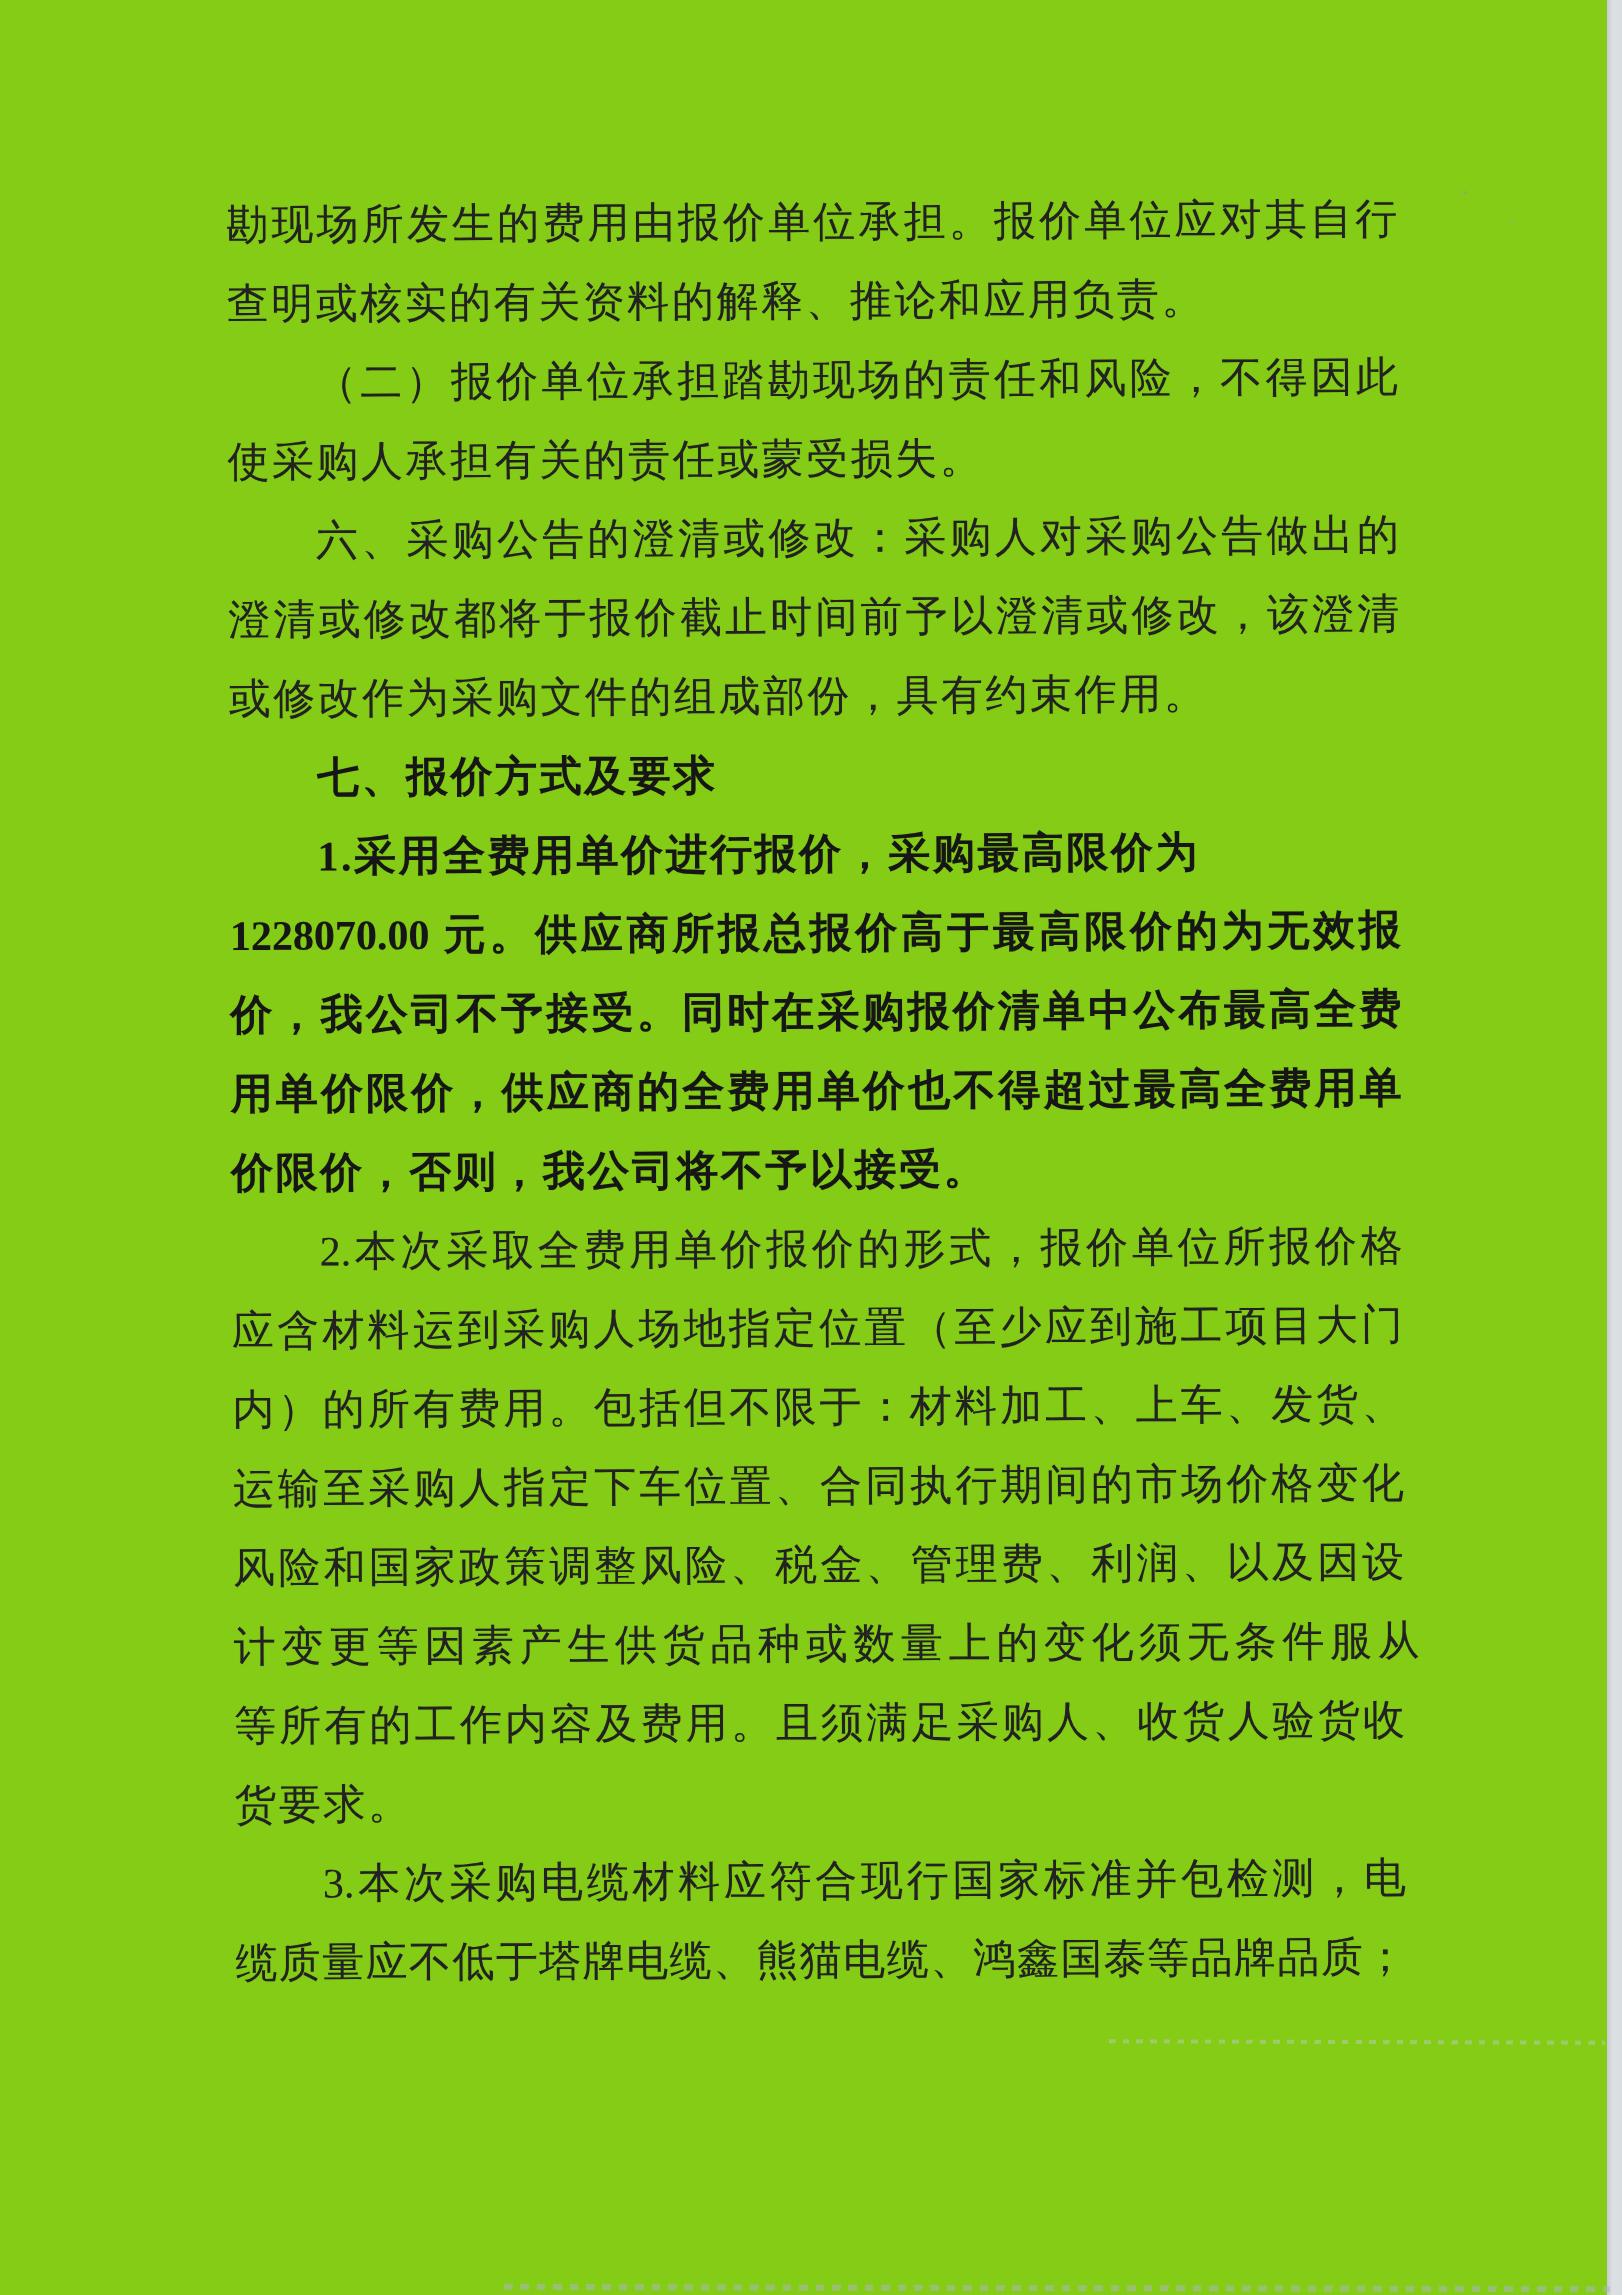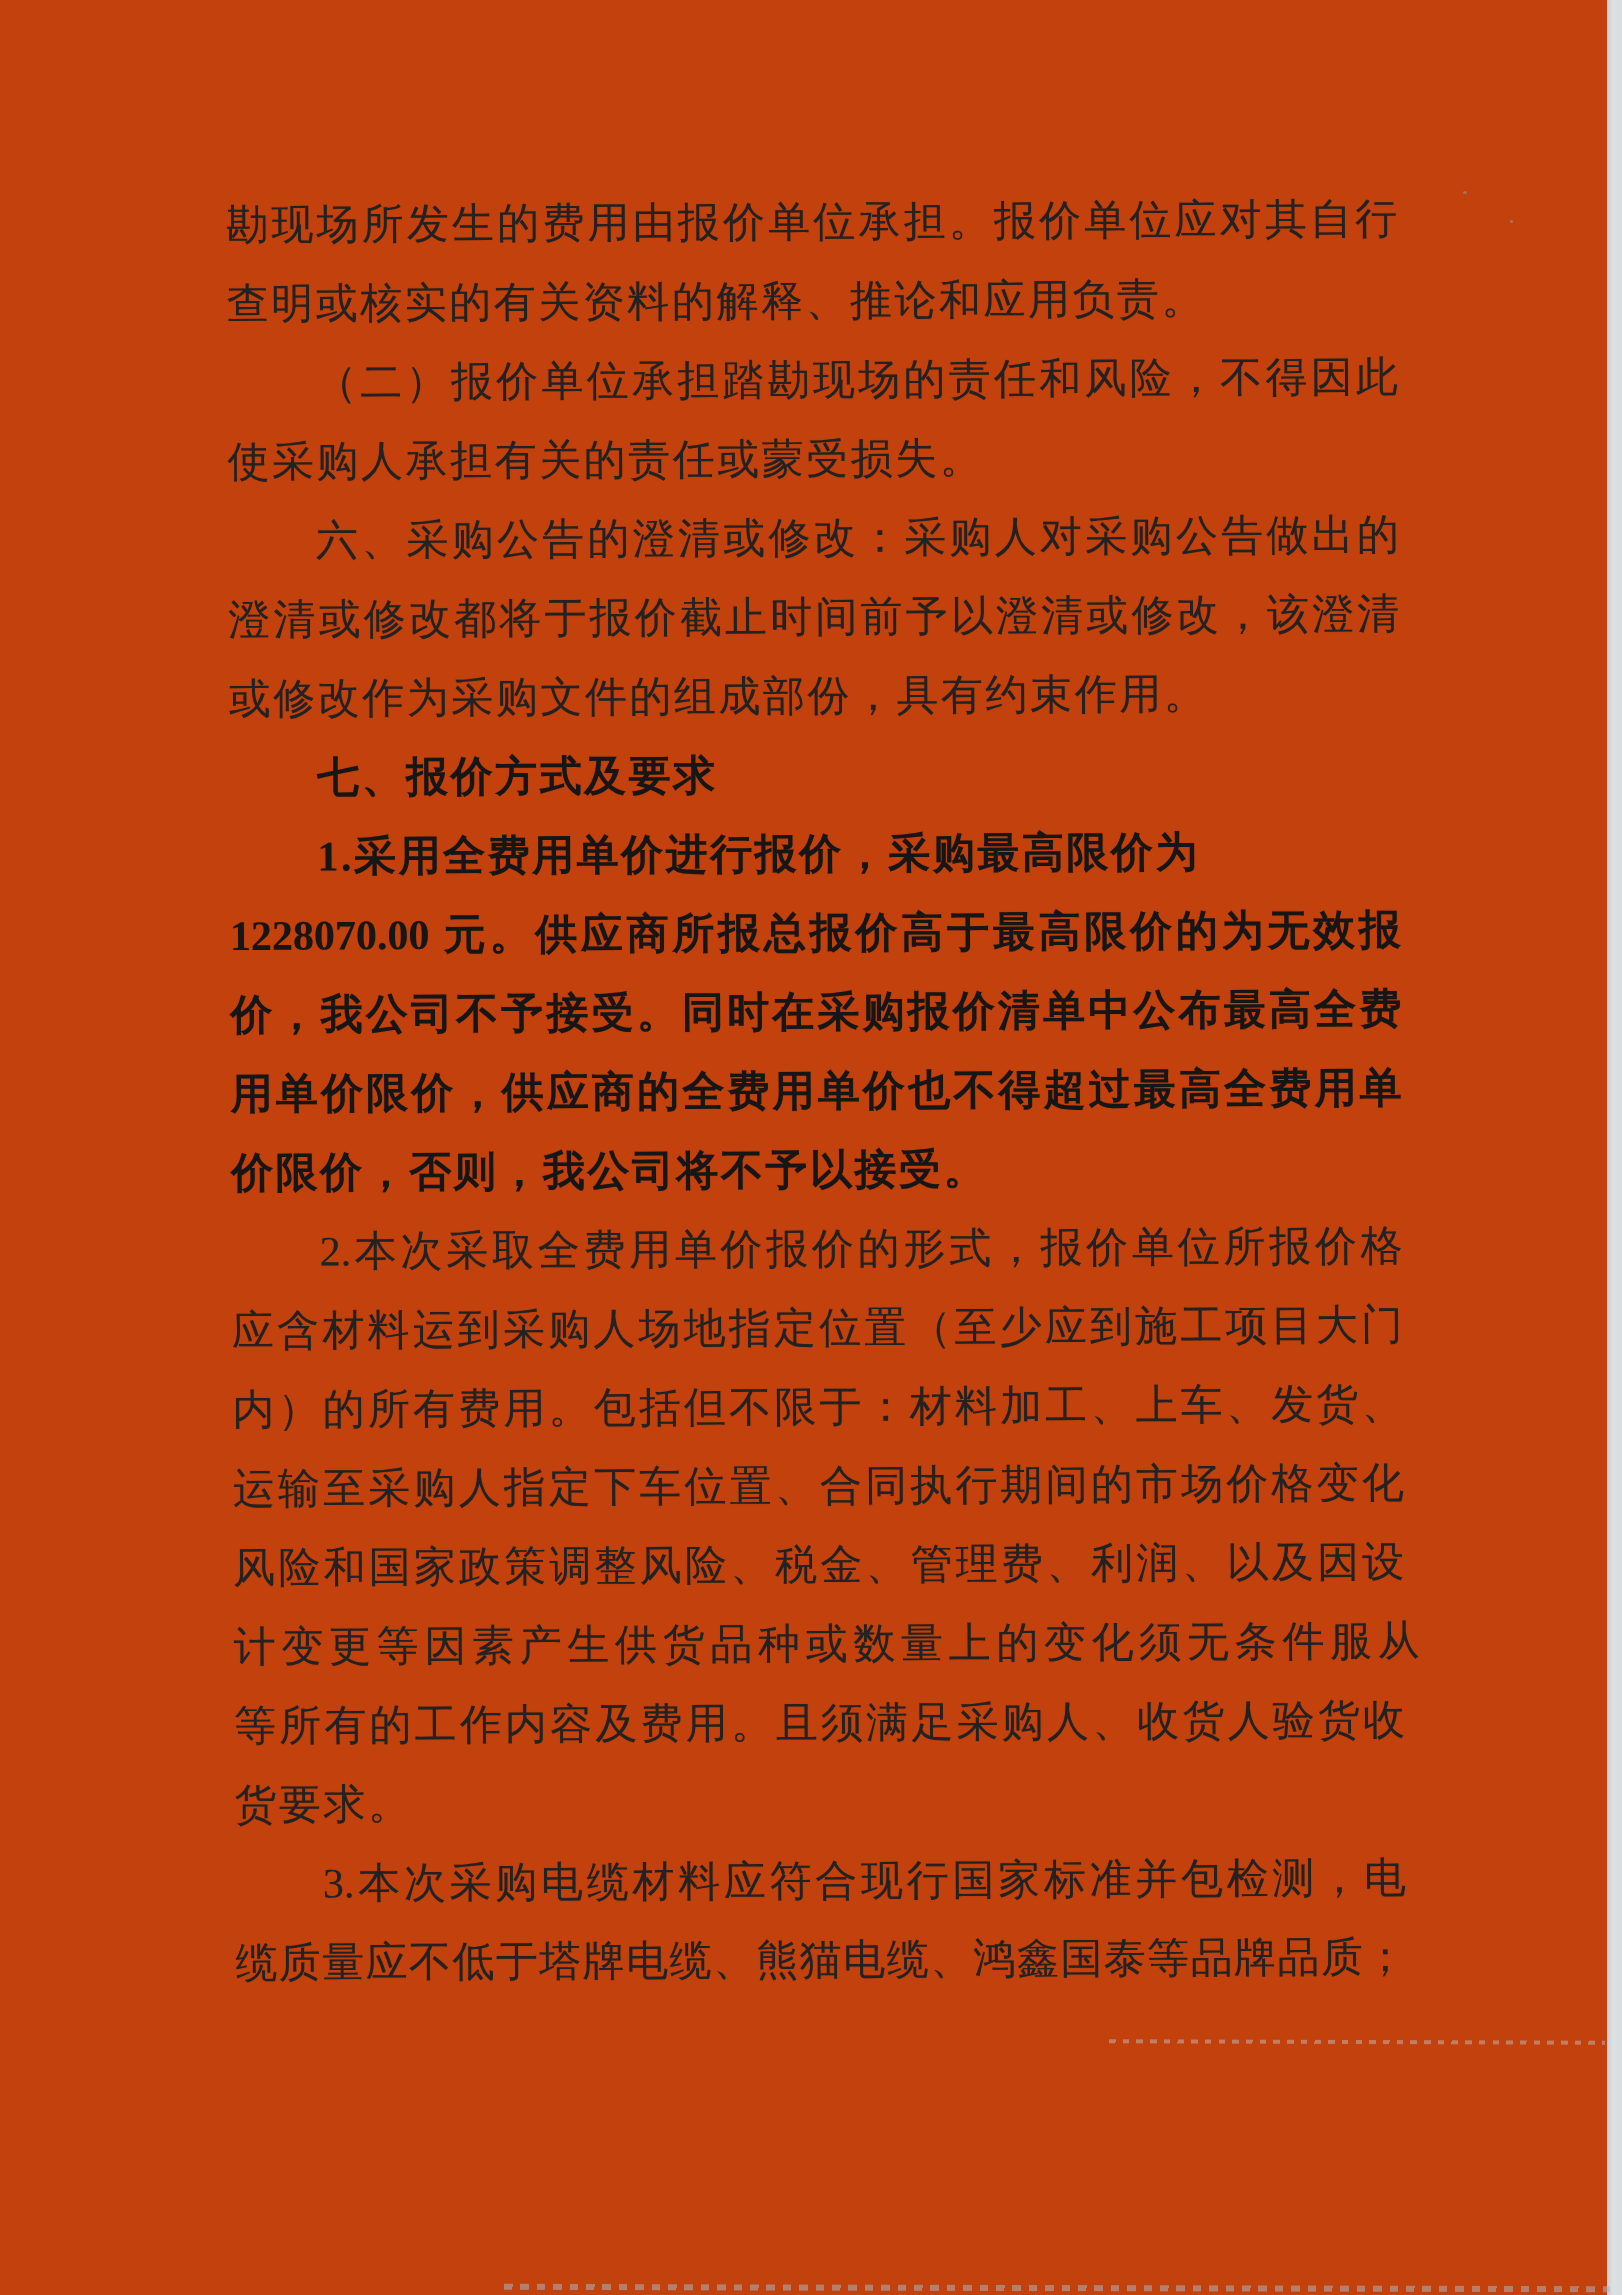--- a/index.html
+++ b/index.html
@@ -10,21 +10,21 @@
     width: 1623px;
     height: 2295px;
     position: relative;
     overflow: hidden;
     background: #ffffff;
     font-family: "Liberation Serif", "DejaVu Serif", serif;
   }
   .page {
     position: absolute;
     inset: 0;
-    background: #c2410c;
+    background: #84cc16;
   }
   .textblock {
     position: absolute;
     left: 226px;
     top: 186px;
     width: 1171px;
     color: #222222;
     font-size: 42px;
     line-height: 79px;
     transform: rotate(-0.3deg);

